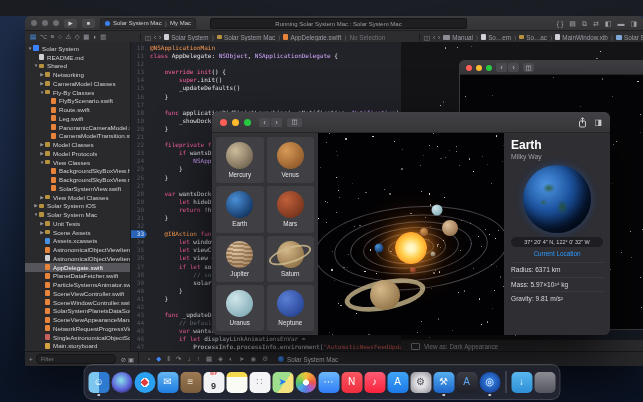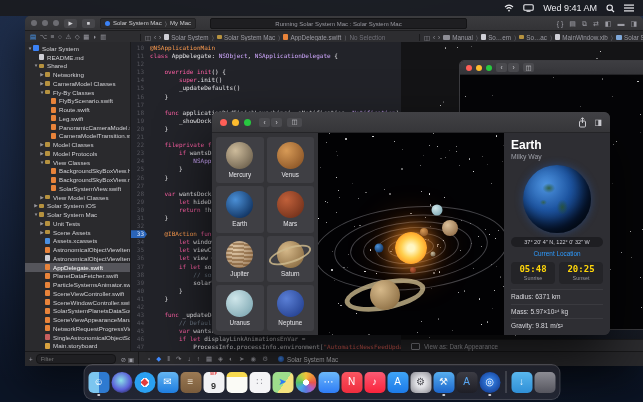--- a/index.html
+++ b/index.html
@@ -840,66 +840,31 @@
         <div class="planet" style="width: 11px; height: 11px; left: 64%; top: 38%; background: radial-gradient(circle at 35% 32%, rgb(207, 230, 234), rgb(127, 168, 179) 85%);"></div>
         <div class="saturn-ring" style="left: 36%; top: 80%;"></div>
         <div class="planet" style="width: 30px; height: 30px; left: 36%; top: 80%; background: radial-gradient(circle at 35% 32%, rgb(214, 185, 138), rgb(138, 108, 66) 85%);"></div>
       </div>
     <div class="aw-right">
       <div class="info-title">Earth</div>
       <div class="info-sub">Milky Way</div>
       <div class="globe"></div>
       <div class="coord-pill">37° 20' 4" N, 122° 0' 32" W</div>
       <div class="loc-link">Current Location</div>
-      <div class="cards">
-        <div class="card">
-          <div class="time">05:48</div>
-          <div class="cl2">Sunrise</div>
-        </div>
-        <div class="card">
-          <div class="time">20:25</div>
-          <div class="cl2">Sunset</div>
-        </div>
-      </div>
       <div class="stats" id="stats">
           <div class="stat">Radius: 6371 km</div>
           <div class="stat">Mass: 5.97×10²⁴ kg</div>
           <div class="stat">Gravity: 9.81 m/s²</div>
         </div>
     </div>
   </div>
 </div>
 
 <div class="menubar">
   <span class="mb-apple"></span>
-  <span class="mb-right">
-    <svg width="10" height="8" viewBox="0 0 10 8">
-      <g stroke="#ececf0" stroke-width="1.1" fill="none">
-        <path d="M1 3 Q5 -0.8 9 3"></path>
-          <path d="M2.6 4.8 Q5 2.6 7.4 4.8"></path>
-      </g>
-        <circle cx="5" cy="6.6" r="0.9" fill="#ececf0"></circle>
-    </svg>
-    <svg width="11" height="8" viewBox="0 0 11 8">
-      <rect x="0.8" y="0.8" width="9.4" height="5.4" rx="1" stroke="#ececf0" stroke-width="1.1" fill="none"></rect>
-      <rect x="3.5" y="6.8" width="4" height="1" fill="#ececf0"></rect>
-    </svg>
-    <span class="mb-time">Wed 9:41 AM</span>
-    <svg width="9" height="9" viewBox="0 0 9 9">
-      <circle cx="3.7" cy="3.7" r="2.7" stroke="#ececf0" stroke-width="1.1" fill="none"></circle>
-      <path d="M5.8 5.8 L8 8" stroke="#ececf0" stroke-width="1.2"></path>
-    </svg>
-    <svg width="10" height="8" viewBox="0 0 10 8">
-      <g fill="#ececf0">
-          <rect x="0" y="0.5" width="10" height="1.2"></rect>
-      <rect x="0" y="3.4" width="10" height="1.2"></rect>
-      <rect x="0" y="6.3" width="10" height="1.2"></rect>
-        </g>
-    </svg>
-  </span>
 </div>
 
 <div class="dock" id="dock">
     <span class="dicon " style="background: linear-gradient(90deg, rgb(124, 198, 240) 50%, rgb(46, 122, 209) 50%); color: rgb(255, 255, 255);">☺<span class="ddot"></span></span>
     <span class="dicon circle " style="background: radial-gradient(circle at 45% 40%, rgb(139, 224, 232), rgb(90, 95, 216) 55%, rgb(23, 26, 46) 95%); color: rgb(255, 255, 255);"></span>
     <span class="dicon circle " style="background: radial-gradient(circle, rgb(244, 246, 248) 0px, rgb(244, 246, 248) 29%, rgb(42, 160, 242) 30%); color: rgb(226, 59, 59);">◆</span>
     <span class="dicon " style="background: linear-gradient(rgb(100, 181, 242), rgb(30, 125, 224)); color: rgb(255, 255, 255);">✉</span>
     <span class="dicon " style="background: linear-gradient(rgb(156, 122, 84), rgb(122, 92, 60)); color: rgb(233, 221, 201);">≡</span>
     <span class="dicon cal" style="background: rgb(242, 242, 244); color: rgb(51, 51, 51);">9</span>
     <span class="dicon " style="background: linear-gradient(rgb(247, 217, 78) 24%, rgb(251, 251, 246) 24%); color: rgb(136, 136, 136);"></span>

